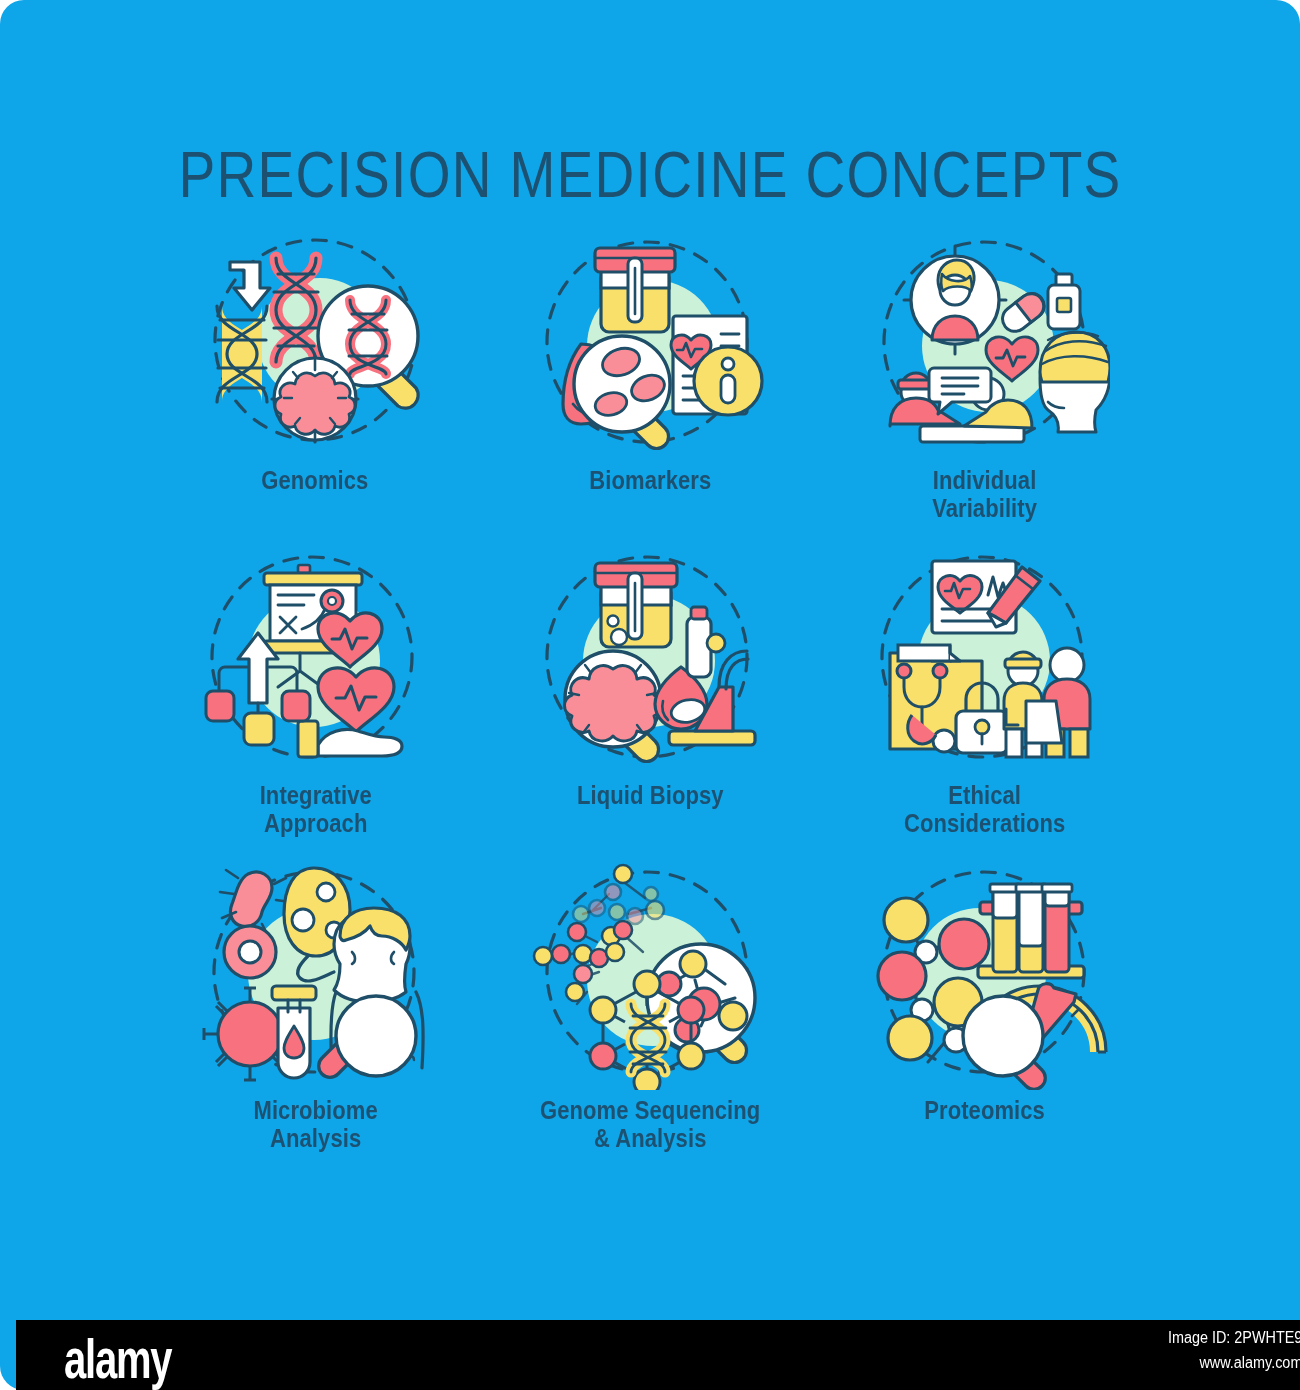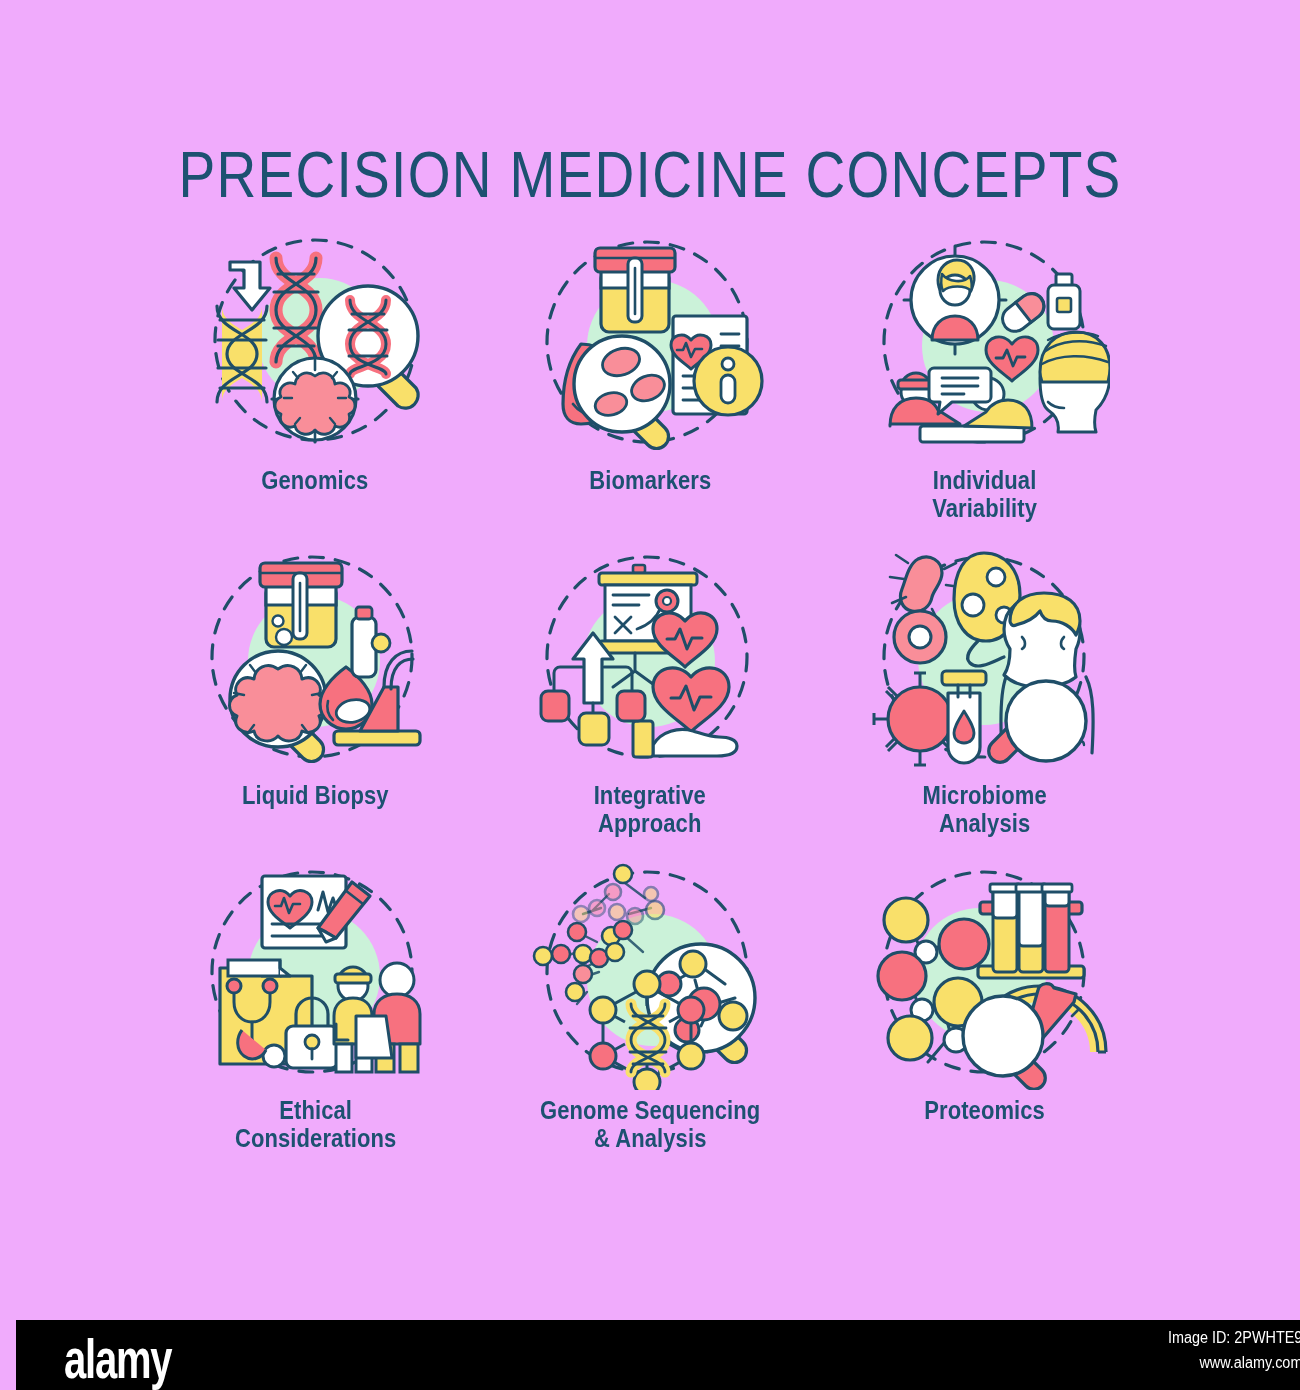--- a/index.html
+++ b/index.html
@@ -5,21 +5,22 @@
   * { box-sizing: border-box; margin:0; padding:0; }
   html, body {
     width: 1300px; height: 1390px;
     background: #ffffff;
     font-family: "Liberation Sans", sans-serif;
     overflow: hidden;
   }
   #page {
     position: relative;
     width: 1300px; height: 1390px;
-    background: #f0abfc;
+    background: #0ea5e9;
+    border-radius: 24px;
   }
   
   .title {
     position: absolute;
     left: 0; right: 0; top: 138px;
     text-align: center;
     font-family: "Liberation Sans Narrow", "Liberation Sans", sans-serif;
     font-size: 64px;
     letter-spacing: 1.5px;
     font-weight: 400;
@@ -245,20 +246,64 @@
         <div>Variability</div>
       </div>
     </div>
 
     <div class="cell">
       <div class="icon-wrap">
         <svg viewBox="0 0 250 232">
           <circle cx="124" cy="118" r="66" fill="#CBF2D9"></circle>
           <circle cx="122" cy="114" r="100" fill="none" stroke="#1F4E68" stroke-width="3.2" stroke-dasharray="14 12" stroke-linecap="round"></circle>
 
+          <rect x="108" y="22" width="12" height="8" rx="2" fill="#F7717F" stroke="#1F4E68" stroke-width="2.6"></rect>
+          <rect x="74" y="30" width="98" height="12" rx="3" fill="#F9E06A" stroke="#1F4E68" stroke-width="3"></rect>
+          <rect x="80" y="42" width="86" height="56" fill="#FFFFFF" stroke="#1F4E68" stroke-width="3"></rect>
+          <rect x="74" y="98" width="98" height="12" rx="3" fill="#F9E06A" stroke="#1F4E68" stroke-width="3"></rect>
+          <g stroke="#1F4E68" stroke-width="2.8" fill="none" stroke-linecap="round">
+            <path d="M88 52 h36 M88 62 h26"></path>
+            <path d="M90 74 l16 16 M106 74 l-16 16"></path>
+            <path d="M112 86 c12 -4 20 -12 24 -22"></path>
+          </g>
+          <circle cx="142" cy="58" r="11" fill="#F7717F" stroke="#1F4E68" stroke-width="3"></circle>
+          <circle cx="142" cy="58" r="4" fill="#FFFFFF" stroke="#1F4E68" stroke-width="2.2"></circle>
+          <path d="M110 110 v18 M110 128 l-22 16 M110 128 l22 16" fill="none" stroke="#1F4E68" stroke-width="3" stroke-linecap="round"></path>
+
+          <path d="M160 78 c-11 -14 -32 -9 -32 8 c0 17 24 29 32 38 c8 -9 32 -21 32 -38 c0 -17 -21 -22 -32 -8z" fill="#F7717F" stroke="#1F4E68" stroke-width="3.2" stroke-linejoin="round"></path>
+          <path d="M142 96 h8 l5 -10 l7 20 l5 -11 h10" fill="none" stroke="#1F4E68" stroke-width="3" stroke-linecap="round" stroke-linejoin="round"></path>
+          <path d="M166 134 c-13 -16 -38 -10 -38 10 c0 20 28 34 38 45 c10 -11 38 -25 38 -45 c0 -20 -25 -26 -38 -10z" fill="#F7717F" stroke="#1F4E68" stroke-width="3.2" stroke-linejoin="round"></path>
+          <path d="M146 155 h9 l6 -12 l8 24 l6 -13 h11" fill="none" stroke="#1F4E68" stroke-width="3" stroke-linecap="round" stroke-linejoin="round"></path>
+
+          <path d="M128 202 c8 -14 26 -18 40 -14 c10 3 18 6 26 6 c10 0 18 3 18 9 c0 7 -8 10 -20 10 h-64z" fill="#FFFFFF" stroke="#1F4E68" stroke-width="3.2" stroke-linejoin="round"></path>
+          <rect x="108" y="178" width="20" height="36" rx="3" fill="#F9E06A" stroke="#1F4E68" stroke-width="3"></rect>
+
+          <path d="M48 116 l20 -26 l20 26 h-11 v44 h-18 v-44z" fill="#FFFFFF" stroke="#1F4E68" stroke-width="3.2" stroke-linejoin="round"></path>
+          <g stroke="#1F4E68" stroke-width="3" fill="none" stroke-linecap="round">
+            <path d="M57 124 h-22 a6 6 0 0 0 -6 6 v18"></path>
+            <path d="M79 124 h22 a6 6 0 0 1 6 6 v18"></path>
+            <path d="M68 160 v12"></path>
+          </g>
+          <rect x="16" y="148" width="28" height="30" rx="7" fill="#F7717F" stroke="#1F4E68" stroke-width="3"></rect>
+          <rect x="92" y="148" width="28" height="30" rx="7" fill="#F7717F" stroke="#1F4E68" stroke-width="3"></rect>
+          <rect x="54" y="170" width="30" height="32" rx="7" fill="#F9E06A" stroke="#1F4E68" stroke-width="3"></rect>
+        </svg>
+      </div>
+      <div class="cap">
+        <div>Integrative</div>
+        <div>Approach</div>
+      </div>
+    </div>
+
+    <div class="cell">
+      <div class="icon-wrap">
+        <svg viewBox="0 0 250 232">
+          <circle cx="124" cy="118" r="66" fill="#CBF2D9"></circle>
+          <circle cx="122" cy="114" r="100" fill="none" stroke="#1F4E68" stroke-width="3.2" stroke-dasharray="14 12" stroke-linecap="round"></circle>
+
           <rect x="76" y="42" width="70" height="62" rx="8" fill="#F9E06A" stroke="#1F4E68" stroke-width="3.2"></rect>
           <path d="M76 42 h70 v20 h-70z" fill="#FFFFFF" stroke="#1F4E68" stroke-width="3.2"></path>
           <rect x="70" y="20" width="82" height="24" rx="5" fill="#F7717F" stroke="#1F4E68" stroke-width="3.2"></rect>
           <path d="M70 30 h82" stroke="#1F4E68" stroke-width="2.6"></path>
           <rect x="103" y="30" width="14" height="66" rx="6" fill="#FFFFFF" stroke="#1F4E68" stroke-width="3"></rect>
           <path d="M110 40 v48" stroke="#1F4E68" stroke-width="2.6" stroke-linecap="round"></path>
           <circle cx="88" cy="78" r="5.5" fill="#FFFFFF" stroke="#1F4E68" stroke-width="2.4"></circle>
           <circle cx="94" cy="94" r="8" fill="#FFFFFF" stroke="#1F4E68" stroke-width="2.4"></circle>
 
           <path d="M110 178 l20 20 a12 12 0 0 1 -17 17 l-20 -20z" fill="#F9E06A" stroke="#1F4E68" stroke-width="3.2" stroke-linejoin="round"></path>
@@ -285,55 +330,67 @@
         <div>Liquid Biopsy</div>
       </div>
     </div>
 
     <div class="cell">
       <div class="icon-wrap">
         <svg viewBox="0 0 250 232">
           <circle cx="124" cy="118" r="66" fill="#CBF2D9"></circle>
           <circle cx="122" cy="114" r="100" fill="none" stroke="#1F4E68" stroke-width="3.2" stroke-dasharray="14 12" stroke-linecap="round"></circle>
 
-          <rect x="108" y="22" width="12" height="8" rx="2" fill="#F7717F" stroke="#1F4E68" stroke-width="2.6"></rect>
-          <rect x="74" y="30" width="98" height="12" rx="3" fill="#F9E06A" stroke="#1F4E68" stroke-width="3"></rect>
-          <rect x="80" y="42" width="86" height="56" fill="#FFFFFF" stroke="#1F4E68" stroke-width="3"></rect>
-          <rect x="74" y="98" width="98" height="12" rx="3" fill="#F9E06A" stroke="#1F4E68" stroke-width="3"></rect>
-          <g stroke="#1F4E68" stroke-width="2.8" fill="none" stroke-linecap="round">
-            <path d="M88 52 h36 M88 62 h26"></path>
-            <path d="M90 74 l16 16 M106 74 l-16 16"></path>
-            <path d="M112 86 c12 -4 20 -12 24 -22"></path>
-          </g>
-          <circle cx="142" cy="58" r="11" fill="#F7717F" stroke="#1F4E68" stroke-width="3"></circle>
-          <circle cx="142" cy="58" r="4" fill="#FFFFFF" stroke="#1F4E68" stroke-width="2.2"></circle>
-          <path d="M110 110 v18 M110 128 l-22 16 M110 128 l22 16" fill="none" stroke="#1F4E68" stroke-width="3" stroke-linecap="round"></path>
-
-          <path d="M160 78 c-11 -14 -32 -9 -32 8 c0 17 24 29 32 38 c8 -9 32 -21 32 -38 c0 -17 -21 -22 -32 -8z" fill="#F7717F" stroke="#1F4E68" stroke-width="3.2" stroke-linejoin="round"></path>
-          <path d="M142 96 h8 l5 -10 l7 20 l5 -11 h10" fill="none" stroke="#1F4E68" stroke-width="3" stroke-linecap="round" stroke-linejoin="round"></path>
-          <path d="M166 134 c-13 -16 -38 -10 -38 10 c0 20 28 34 38 45 c10 -11 38 -25 38 -45 c0 -20 -25 -26 -38 -10z" fill="#F7717F" stroke="#1F4E68" stroke-width="3.2" stroke-linejoin="round"></path>
-          <path d="M146 155 h9 l6 -12 l8 24 l6 -13 h11" fill="none" stroke="#1F4E68" stroke-width="3" stroke-linecap="round" stroke-linejoin="round"></path>
-
-          <path d="M128 202 c8 -14 26 -18 40 -14 c10 3 18 6 26 6 c10 0 18 3 18 9 c0 7 -8 10 -20 10 h-64z" fill="#FFFFFF" stroke="#1F4E68" stroke-width="3.2" stroke-linejoin="round"></path>
-          <rect x="108" y="178" width="20" height="36" rx="3" fill="#F9E06A" stroke="#1F4E68" stroke-width="3"></rect>
-
-          <path d="M48 116 l20 -26 l20 26 h-11 v44 h-18 v-44z" fill="#FFFFFF" stroke="#1F4E68" stroke-width="3.2" stroke-linejoin="round"></path>
-          <g stroke="#1F4E68" stroke-width="3" fill="none" stroke-linecap="round">
-            <path d="M57 124 h-22 a6 6 0 0 0 -6 6 v18"></path>
-            <path d="M79 124 h22 a6 6 0 0 1 6 6 v18"></path>
-            <path d="M68 160 v12"></path>
-          </g>
-          <rect x="16" y="148" width="28" height="30" rx="7" fill="#F7717F" stroke="#1F4E68" stroke-width="3"></rect>
-          <rect x="92" y="148" width="28" height="30" rx="7" fill="#F7717F" stroke="#1F4E68" stroke-width="3"></rect>
-          <rect x="54" y="170" width="30" height="32" rx="7" fill="#F9E06A" stroke="#1F4E68" stroke-width="3"></rect>
-        </svg>
-      </div>
-      <div class="cap">
-        <div>Integrative</div>
-        <div>Approach</div>
+          <rect x="72" y="18" width="84" height="72" rx="3" fill="#FFFFFF" stroke="#1F4E68" stroke-width="3.2"></rect>
+          <path d="M100 38 c-8 -10 -22 -5 -22 6 c0 12 15 20 22 26 c7 -6 22 -14 22 -26 c0 -11 -14 -16 -22 -6z" fill="#F7717F" stroke="#1F4E68" stroke-width="3" stroke-linejoin="round"></path>
+          <path d="M85 48 h6 l3 -8 l5 15 l4 -9 h7" fill="none" stroke="#1F4E68" stroke-width="2.6" stroke-linecap="round" stroke-linejoin="round"></path>
+          <path d="M128 52 l5 -18 l5 20 l5 -14 l4 12" fill="none" stroke="#1F4E68" stroke-width="3" stroke-linecap="round" stroke-linejoin="round"></path>
+          <g stroke="#1F4E68" stroke-width="2.8" stroke-linecap="round">
+            <path d="M82 66 h62 M82 78 h52"></path>
+          </g>
+
+          <path d="M162 24 l18 14 l-34 42 l-10 -6 l-8 -4 z" fill="#F7717F" stroke="#1F4E68" stroke-width="3.2" stroke-linejoin="round"></path>
+          <path d="M146 80 l-18 -10 l8 14 z" fill="#FFFFFF" stroke="#1F4E68" stroke-width="3" stroke-linejoin="round"></path>
+          <path d="M155 32 l18 14" stroke="#1F4E68" stroke-width="2.6"></path>
+
+          <path d="M30 110 h36 l6 8 h50 v88 h-92z" fill="#F9E06A" stroke="#1F4E68" stroke-width="3.2" stroke-linejoin="round"></path>
+          <path d="M38 102 h52 v16 h-52z" fill="#FFFFFF" stroke="#1F4E68" stroke-width="3"></path>
+          <path d="M90 102 v8 l10 8 h-10" fill="#FFFFFF" stroke="#1F4E68" stroke-width="3" stroke-linejoin="round"></path>
+
+          <g fill="none" stroke="#1F4E68" stroke-width="3" stroke-linecap="round">
+            <path d="M44 132 v12 c0 12 8 20 18 20 c10 0 18 -8 18 -20 v-12"></path>
+            <path d="M62 164 v16 c0 10 8 16 16 16"></path>
+          </g>
+          <circle cx="44" cy="128" r="7" fill="#F7717F" stroke="#1F4E68" stroke-width="3"></circle>
+          <circle cx="80" cy="128" r="7" fill="#F7717F" stroke="#1F4E68" stroke-width="3"></circle>
+          <circle cx="84" cy="198" r="11" fill="#FFFFFF" stroke="#1F4E68" stroke-width="3"></circle>
+          <path d="M52 172 c-6 8 -6 20 2 26 c8 6 18 2 22 -6" fill="#F7717F" stroke="#1F4E68" stroke-width="3" stroke-linejoin="round"></path>
+
+          <rect x="96" y="168" width="52" height="42" rx="7" fill="#FFFFFF" stroke="#1F4E68" stroke-width="3.2"></rect>
+          <path d="M106 168 v-12 a16 16 0 0 1 32 0 v12" fill="none" stroke="#1F4E68" stroke-width="3.2"></path>
+          <circle cx="122" cy="184" r="7" fill="#F9E06A" stroke="#1F4E68" stroke-width="2.8"></circle>
+          <path d="M122 191 v10" stroke="#1F4E68" stroke-width="2.8" stroke-linecap="round"></path>
+
+          <circle cx="163" cy="128" r="15" fill="#FFFFFF" stroke="#1F4E68" stroke-width="3"></circle>
+          <path d="M148 124 a15 15 0 0 1 30 0 z" fill="#F9E06A" stroke="#1F4E68" stroke-width="3" stroke-linejoin="round"></path>
+          <rect x="145" y="116" width="36" height="9" rx="3" fill="#F9E06A" stroke="#1F4E68" stroke-width="3"></rect>
+          <path d="M144 186 v-28 c0 -12 8 -18 19 -18 c11 0 19 6 19 18 v28z" fill="#F9E06A" stroke="#1F4E68" stroke-width="3" stroke-linejoin="round"></path>
+          <path d="M146 186 h16 v28 h-16z M166 186 h16 v28 h-16z" fill="#FFFFFF" stroke="#1F4E68" stroke-width="3"></path>
+          <path d="M146 166 v16 h12" fill="none" stroke="#1F4E68" stroke-width="3" stroke-linecap="round"></path>
+
+          <circle cx="207" cy="122" r="17" fill="#FFFFFF" stroke="#1F4E68" stroke-width="3"></circle>
+          <path d="M184 186 v-30 c0 -13 10 -20 23 -20 c13 0 23 7 23 20 v30z" fill="#F7717F" stroke="#1F4E68" stroke-width="3" stroke-linejoin="round"></path>
+          <path d="M186 186 h18 v28 h-18z M210 186 h18 v28 h-18z" fill="#F9E06A" stroke="#1F4E68" stroke-width="3"></path>
+
+          <path d="M166 158 h30 l6 42 h-36z" fill="#FFFFFF" stroke="#1F4E68" stroke-width="3" stroke-linejoin="round"></path>
+        </svg>
+      </div>
+      <div class="cap">
+        <div>Ethical</div>
+        <div>Considerations</div>
       </div>
     </div>
 
     <div class="cell">
       <div class="icon-wrap">
         <svg viewBox="0 0 250 232">
           <circle cx="124" cy="116" r="66" fill="#CBF2D9"></circle>
           <circle cx="124" cy="114" r="100" fill="none" stroke="#1F4E68" stroke-width="3.2" stroke-dasharray="14 12" stroke-linecap="round"></circle>
 
           <path d="M58 16 c12 -6 24 2 24 14 c0 10 -8 16 -10 24 c-2 10 -10 16 -20 14 c-10 -2 -14 -12 -10 -22 c4 -10 6 -24 16 -30z" fill="#F98E99" stroke="#1F4E68" stroke-width="3.2" stroke-linejoin="round"></path>
@@ -375,76 +432,20 @@
             <path d="M198 158 c3 -4 8 -2 8 2 M214 172 c3 -4 8 -2 8 2 M200 186 c3 -4 8 -2 8 2 M216 200 c3 -4 8 -2 8 2"></path>
           </g>
 
           <path d="M166 198 l-18 18 a11 11 0 0 1 -16 -16 l18 -18z" fill="#F7717F" stroke="#1F4E68" stroke-width="3.2" stroke-linejoin="round"></path>
           <circle cx="186" cy="178" r="40" fill="#FFFFFF" stroke="#1F4E68" stroke-width="3.4"></circle>
         </svg>
       </div>
       <div class="cap">
         <div>Microbiome</div>
         <div>Analysis</div>
-      </div>
-    </div>
-
-    <div class="cell">
-      <div class="icon-wrap">
-        <svg viewBox="0 0 250 232">
-          <circle cx="124" cy="118" r="66" fill="#CBF2D9"></circle>
-          <circle cx="122" cy="114" r="100" fill="none" stroke="#1F4E68" stroke-width="3.2" stroke-dasharray="14 12" stroke-linecap="round"></circle>
-
-          <rect x="72" y="18" width="84" height="72" rx="3" fill="#FFFFFF" stroke="#1F4E68" stroke-width="3.2"></rect>
-          <path d="M100 38 c-8 -10 -22 -5 -22 6 c0 12 15 20 22 26 c7 -6 22 -14 22 -26 c0 -11 -14 -16 -22 -6z" fill="#F7717F" stroke="#1F4E68" stroke-width="3" stroke-linejoin="round"></path>
-          <path d="M85 48 h6 l3 -8 l5 15 l4 -9 h7" fill="none" stroke="#1F4E68" stroke-width="2.6" stroke-linecap="round" stroke-linejoin="round"></path>
-          <path d="M128 52 l5 -18 l5 20 l5 -14 l4 12" fill="none" stroke="#1F4E68" stroke-width="3" stroke-linecap="round" stroke-linejoin="round"></path>
-          <g stroke="#1F4E68" stroke-width="2.8" stroke-linecap="round">
-            <path d="M82 66 h62 M82 78 h52"></path>
-          </g>
-
-          <path d="M162 24 l18 14 l-34 42 l-10 -6 l-8 -4 z" fill="#F7717F" stroke="#1F4E68" stroke-width="3.2" stroke-linejoin="round"></path>
-          <path d="M146 80 l-18 -10 l8 14 z" fill="#FFFFFF" stroke="#1F4E68" stroke-width="3" stroke-linejoin="round"></path>
-          <path d="M155 32 l18 14" stroke="#1F4E68" stroke-width="2.6"></path>
-
-          <path d="M30 110 h36 l6 8 h50 v88 h-92z" fill="#F9E06A" stroke="#1F4E68" stroke-width="3.2" stroke-linejoin="round"></path>
-          <path d="M38 102 h52 v16 h-52z" fill="#FFFFFF" stroke="#1F4E68" stroke-width="3"></path>
-          <path d="M90 102 v8 l10 8 h-10" fill="#FFFFFF" stroke="#1F4E68" stroke-width="3" stroke-linejoin="round"></path>
-
-          <g fill="none" stroke="#1F4E68" stroke-width="3" stroke-linecap="round">
-            <path d="M44 132 v12 c0 12 8 20 18 20 c10 0 18 -8 18 -20 v-12"></path>
-            <path d="M62 164 v16 c0 10 8 16 16 16"></path>
-          </g>
-          <circle cx="44" cy="128" r="7" fill="#F7717F" stroke="#1F4E68" stroke-width="3"></circle>
-          <circle cx="80" cy="128" r="7" fill="#F7717F" stroke="#1F4E68" stroke-width="3"></circle>
-          <circle cx="84" cy="198" r="11" fill="#FFFFFF" stroke="#1F4E68" stroke-width="3"></circle>
-          <path d="M52 172 c-6 8 -6 20 2 26 c8 6 18 2 22 -6" fill="#F7717F" stroke="#1F4E68" stroke-width="3" stroke-linejoin="round"></path>
-
-          <rect x="96" y="168" width="52" height="42" rx="7" fill="#FFFFFF" stroke="#1F4E68" stroke-width="3.2"></rect>
-          <path d="M106 168 v-12 a16 16 0 0 1 32 0 v12" fill="none" stroke="#1F4E68" stroke-width="3.2"></path>
-          <circle cx="122" cy="184" r="7" fill="#F9E06A" stroke="#1F4E68" stroke-width="2.8"></circle>
-          <path d="M122 191 v10" stroke="#1F4E68" stroke-width="2.8" stroke-linecap="round"></path>
-
-          <circle cx="163" cy="128" r="15" fill="#FFFFFF" stroke="#1F4E68" stroke-width="3"></circle>
-          <path d="M148 124 a15 15 0 0 1 30 0 z" fill="#F9E06A" stroke="#1F4E68" stroke-width="3" stroke-linejoin="round"></path>
-          <rect x="145" y="116" width="36" height="9" rx="3" fill="#F9E06A" stroke="#1F4E68" stroke-width="3"></rect>
-          <path d="M144 186 v-28 c0 -12 8 -18 19 -18 c11 0 19 6 19 18 v28z" fill="#F9E06A" stroke="#1F4E68" stroke-width="3" stroke-linejoin="round"></path>
-          <path d="M146 186 h16 v28 h-16z M166 186 h16 v28 h-16z" fill="#FFFFFF" stroke="#1F4E68" stroke-width="3"></path>
-          <path d="M146 166 v16 h12" fill="none" stroke="#1F4E68" stroke-width="3" stroke-linecap="round"></path>
-
-          <circle cx="207" cy="122" r="17" fill="#FFFFFF" stroke="#1F4E68" stroke-width="3"></circle>
-          <path d="M184 186 v-30 c0 -13 10 -20 23 -20 c13 0 23 7 23 20 v30z" fill="#F7717F" stroke="#1F4E68" stroke-width="3" stroke-linejoin="round"></path>
-          <path d="M186 186 h18 v28 h-18z M210 186 h18 v28 h-18z" fill="#F9E06A" stroke="#1F4E68" stroke-width="3"></path>
-
-          <path d="M166 158 h30 l6 42 h-36z" fill="#FFFFFF" stroke="#1F4E68" stroke-width="3" stroke-linejoin="round"></path>
-        </svg>
-      </div>
-      <div class="cap">
-        <div>Ethical</div>
-        <div>Considerations</div>
       </div>
     </div>
 
     <div class="cell">
       <div class="icon-wrap">
         <svg viewBox="0 0 250 232">
           <circle cx="128" cy="122" r="66" fill="#CBF2D9"></circle>
           <circle cx="122" cy="114" r="100" fill="none" stroke="#1F4E68" stroke-width="3.2" stroke-dasharray="14 12" stroke-linecap="round"></circle>
 
           <g stroke="#1F4E68" stroke-width="2.4" stroke-linecap="round" opacity="0.85">

